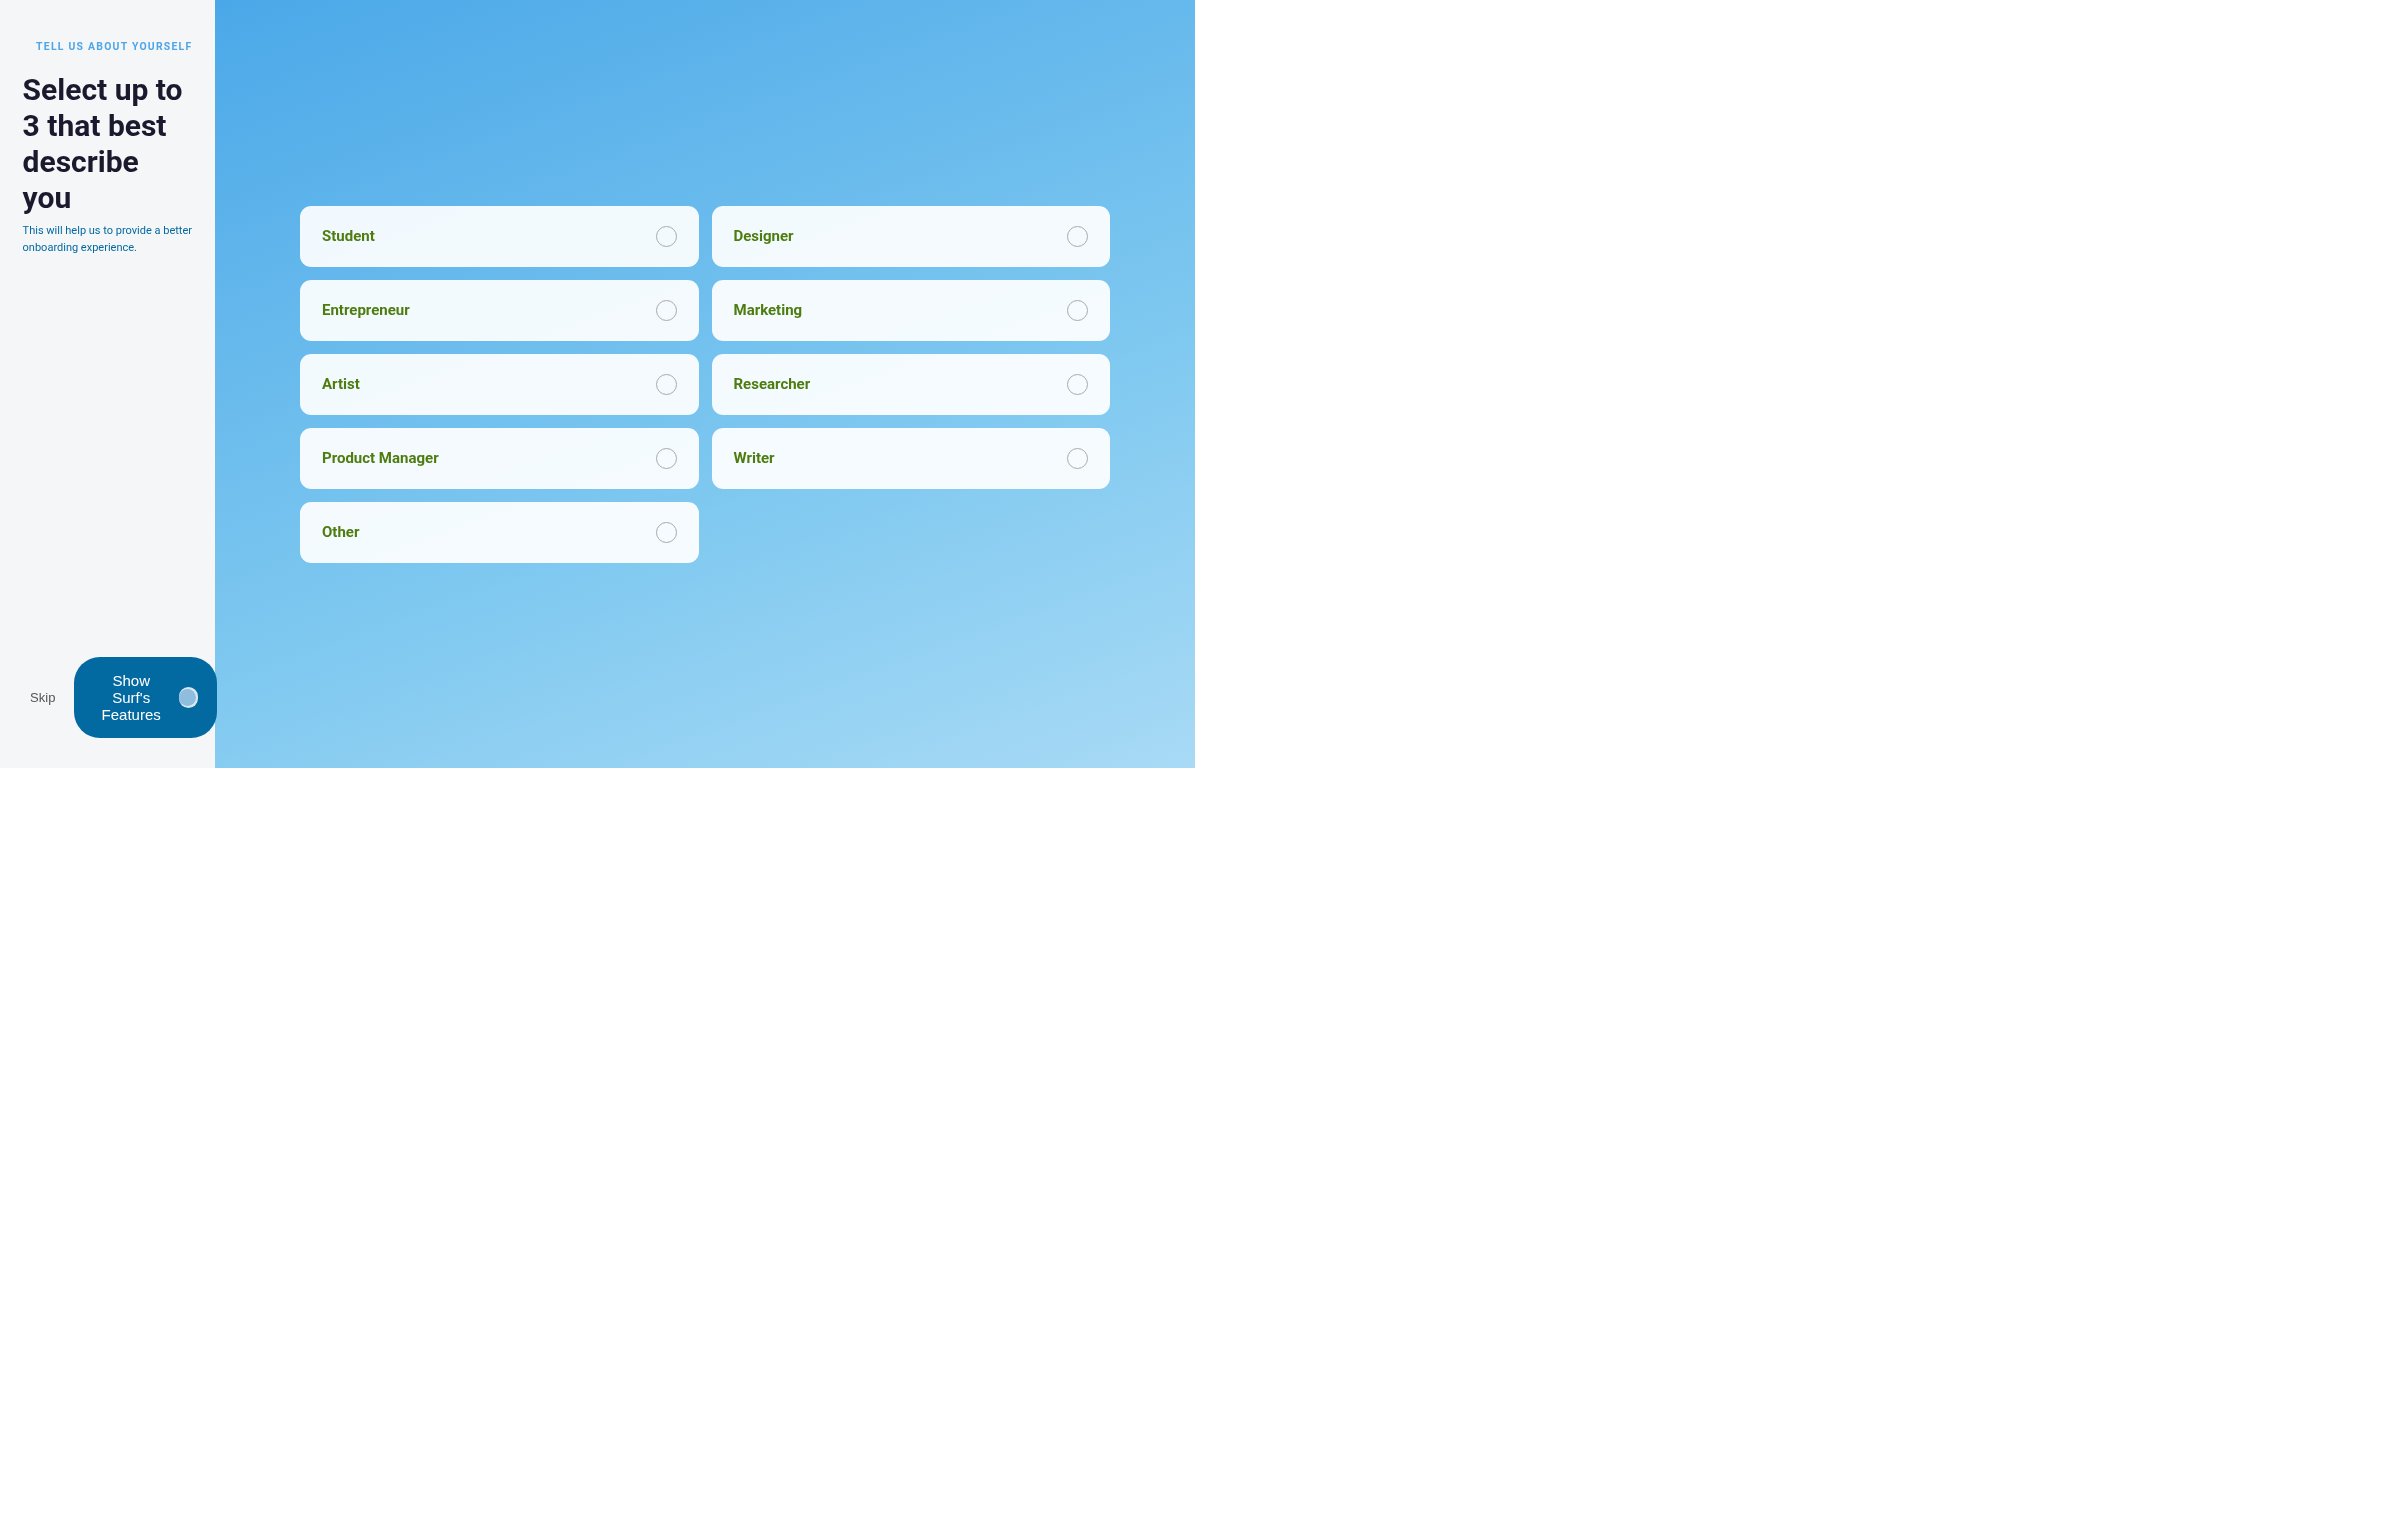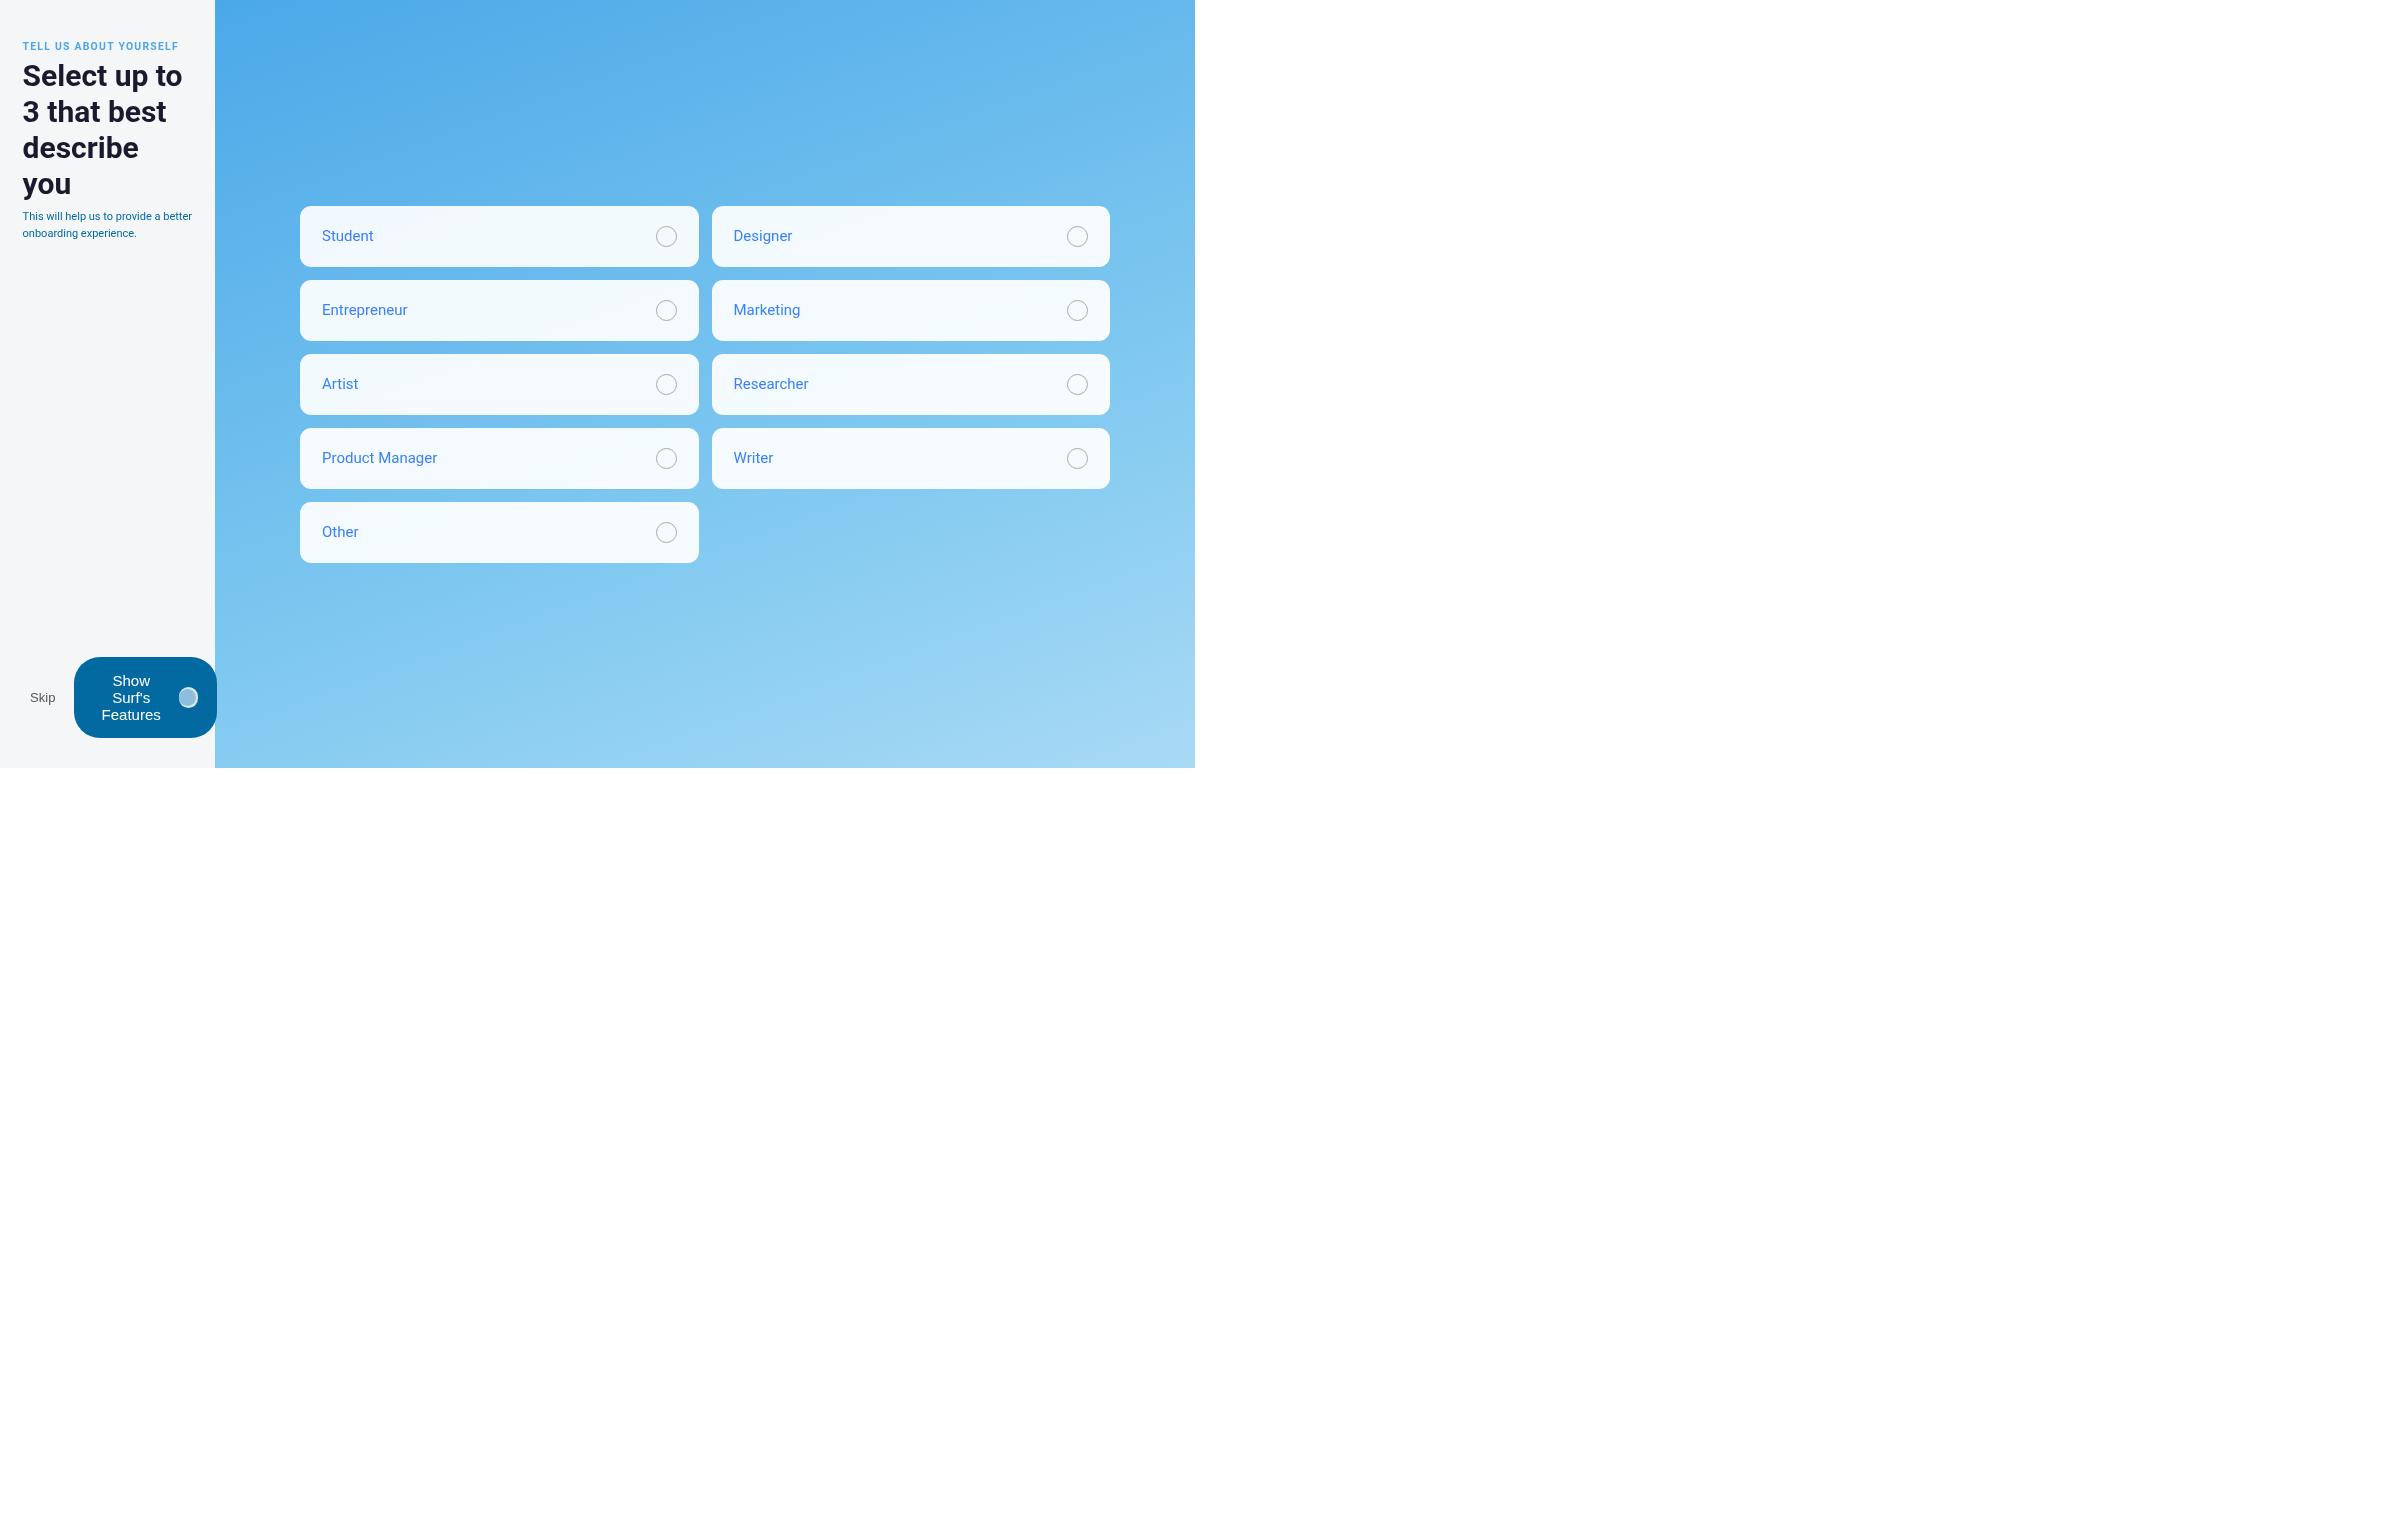--- a/index.html
+++ b/index.html
@@ -25,21 +25,22 @@
       padding: 40px 22.6px 30px 22.6px;
       position: relative;
     }
 
     .section-label {
       font-size: 10.4px;
       font-weight: 700;
       letter-spacing: 0.12em;
       color: #4da6e8;
       text-transform: uppercase;
-      margin-bottom: 5px;
+      margin-bottom: 19px;
+      text-align: right;
     }
 
     .main-heading {
       font-size: 30px;
       font-weight: 700;
       color: #1a1a2e;
       line-height: 1.2;
       margin-bottom: 7px;
     }
 
@@ -126,22 +127,22 @@
       display: flex;
       align-items: center;
       justify-content: space-between;
       cursor: pointer;
       transition: background 0.15s;
       border: 1.9px solid transparent;
     }
 
     .option-label {
       font-size: 15px;
-      color: #3b82f6;
-      font-weight: 400;
+      color: #4d7c0f;
+      font-weight: 700;
     }
 
     .radio-circle {
       width: 21px;
       height: 21px;
       border-radius: 50%;
       border: 1.9px solid #aaa;
       background: transparent;
       flex-shrink: 0;
     }

